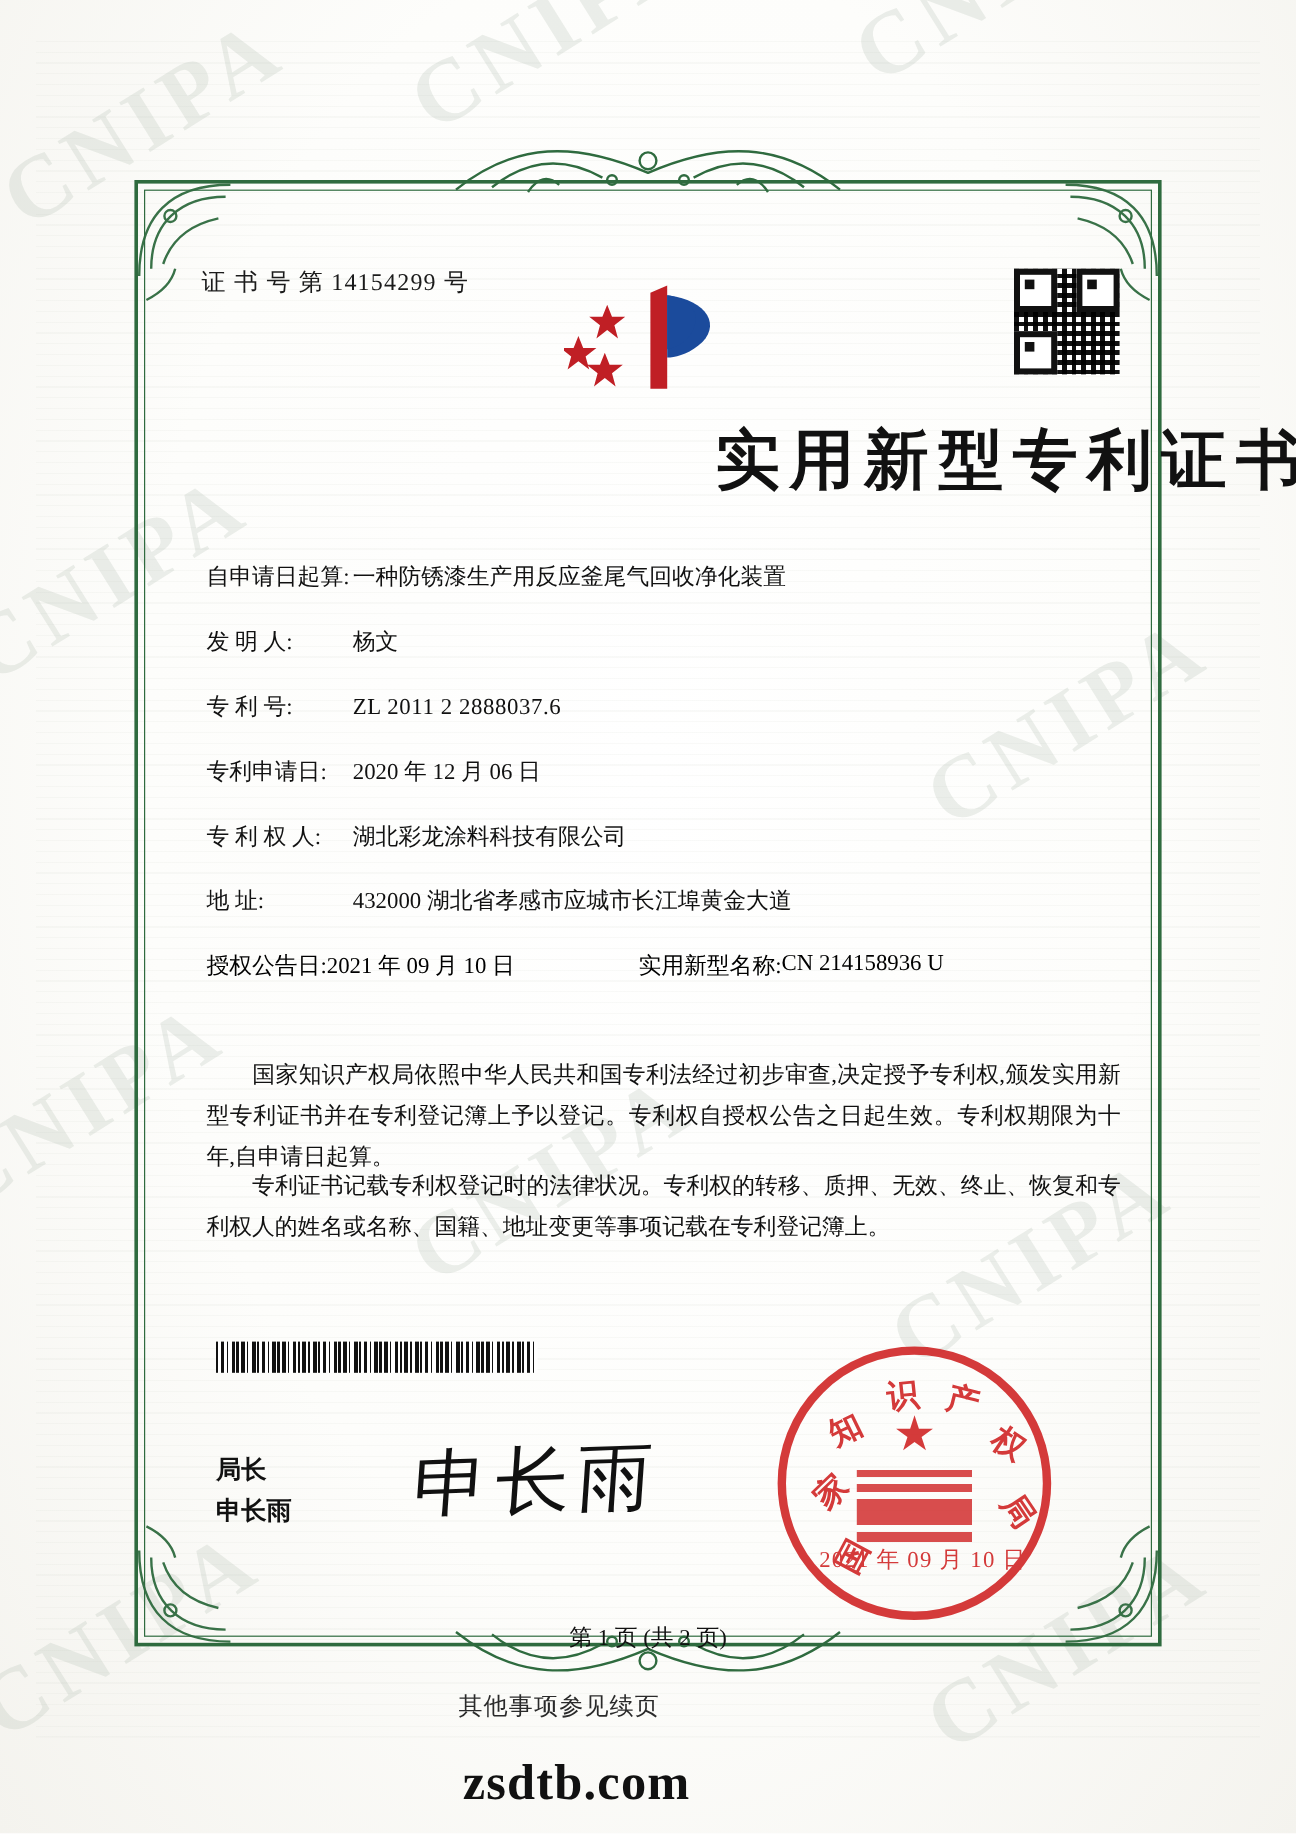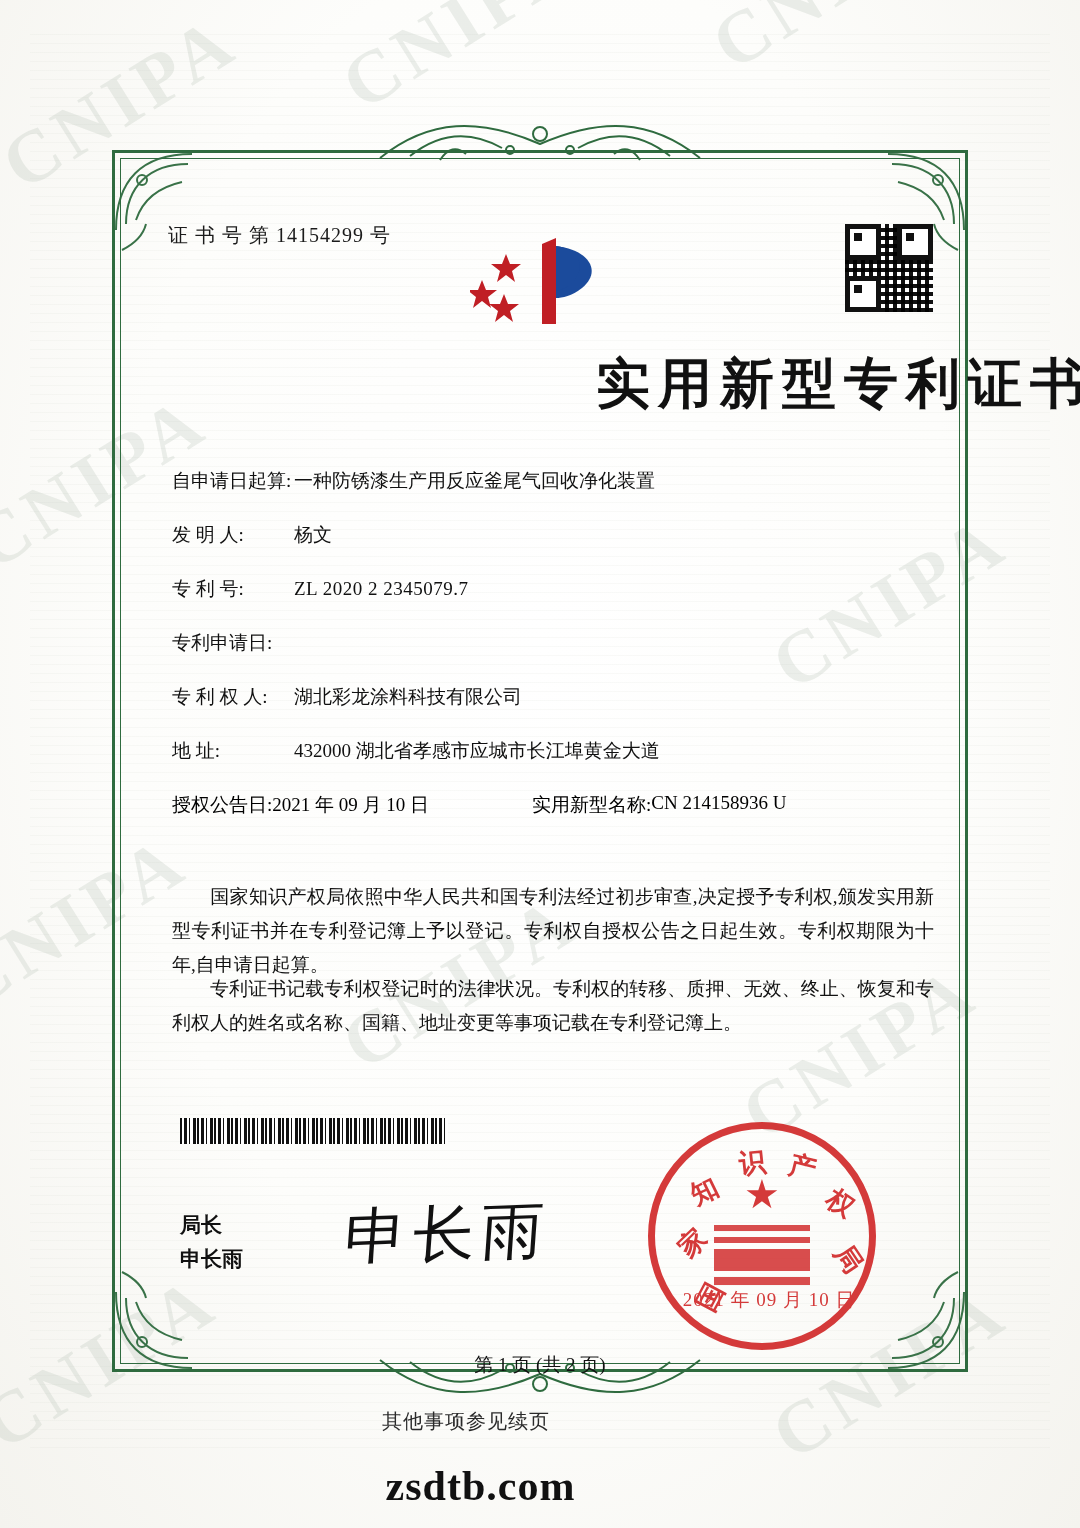--- a/index.html
+++ b/index.html
@@ -407,24 +407,25 @@
     <div class="field">
       <div class="lbl">自申请日起算:</div>
       <div class="val">一种防锈漆生产用反应釜尾气回收净化装置</div>
     </div>
     <div class="field">
       <div class="lbl">发   明   人:</div>
       <div class="val">杨文</div>
     </div>
     <div class="field">
       <div class="lbl">专   利   号:</div>
-      <div class="val mono">ZL 2020 2 2345079.7</div>
+      <div class="val mono">ZL 2011 2 2888037.6</div>
     </div>
     <div class="field">
       <div class="lbl">专利申请日:</div>
+      <div class="val">2020 年 12 月 06 日</div>
     </div>
     <div class="field">
       <div class="lbl">专 利 权 人:</div>
       <div class="val">湖北彩龙涂料科技有限公司</div>
     </div>
     <div class="field">
       <div class="lbl">地       址:</div>
       <div class="val">432000 湖北省孝感市应城市长江埠黄金大道</div>
     </div>
 

